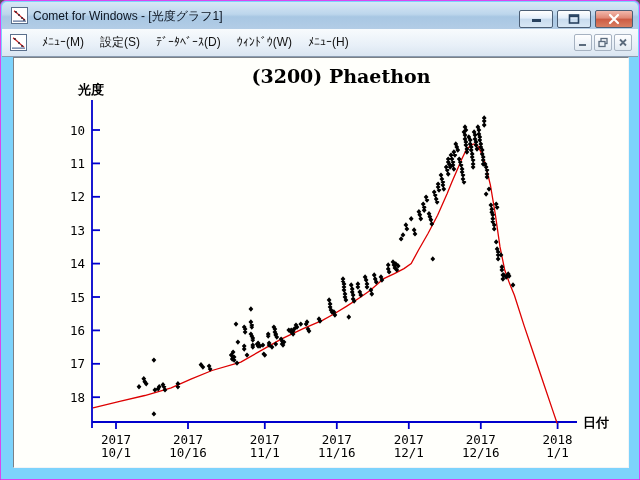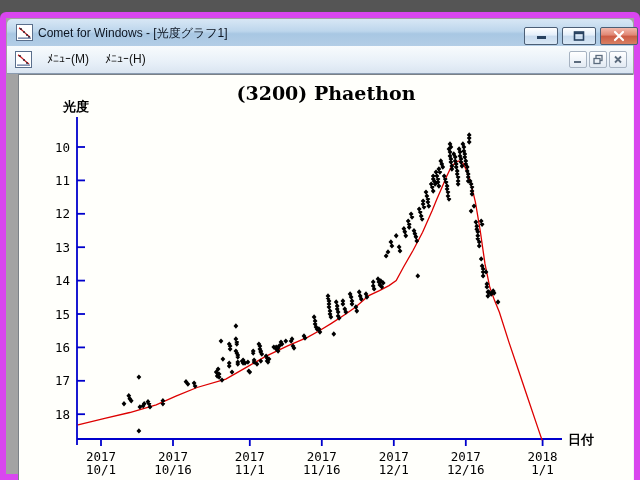--- a/index.html
+++ b/index.html
@@ -1,20 +1,20 @@
 <!DOCTYPE html>
 <html><head>
 <meta charset="utf-8">
 <style>
   html,body{margin:0;padding:0;background:#555;}
   #stage{position:relative;width:640px;height:480px;font-family:"Liberation Sans",sans-serif;
          -webkit-font-smoothing:none;overflow:hidden;}
   
-  .win{position:absolute;inset:0;background:#a3a3a3;border:6px solid #d946ef;
-       border-radius:6px 6px 0 0;box-sizing:border-box;margin-top:12px;}
+  .win{position:absolute;inset:0;background:#7dd3fc;border:1px solid #d946ef;
+       border-radius:6px 6px 0 0;box-sizing:border-box;}
   .titlebar{position:absolute;left:1px;top:1px;right:1px;height:27px;
             background:linear-gradient(180deg,#d8e7f5 0%,#bdd6ec 45%,#a8c7e3 55%,#b3cde6 100%);
             border-radius:5px 5px 0 0;}
   .app-icon{position:absolute;left:9px;top:5px;width:17px;height:17px;background:#fff;
             border:1px solid #5a6f8c;box-sizing:border-box;}
   .title-text{position:absolute;left:31px;top:6px;font-size:12px;color:#0c1420;white-space:nowrap;}
   .caption-btn{position:absolute;top:8px;height:18px;border:1px solid #4b5e75;border-radius:2px;
                box-sizing:border-box;}
   .btn-shade{background:linear-gradient(180deg,#ffffff 0%,#e3eefa 45%,#c8dbee 50%,#d8e7f5 100%);}
   .btn-close-shade{background:linear-gradient(180deg,#f3b8ac 0%,#e08673 45%,#cc5a43 50%,#d87f63 100%);}
@@ -26,21 +26,21 @@
              border:1px solid #5a6f8c;box-sizing:border-box;}
   .menu-items{position:absolute;left:32px;top:0;height:26px;display:flex;align-items:center;}
   .menu-item{font-size:12px;color:#111;padding:4px 8px;white-space:nowrap;cursor:default;}
   .mdi-btns{position:absolute;right:6px;top:5px;display:flex;gap:2px;}
   .mdi-btn{width:18px;height:17px;border:1px solid #a6b2c1;border-radius:2px;box-sizing:border-box;
            background:linear-gradient(180deg,#ffffff 0%,#f1f5fa 50%,#e2eaf2 100%);
            display:flex;align-items:center;justify-content:center;}
   
   .client{position:absolute;left:12px;top:56px;width:616px;height:411px;background:#fffffb;
           border-top:1px solid #7b8187;border-left:1px solid #7b8187;
-          border-right:1px solid #f2f4f6;border-bottom:1px solid #f2f4f6;box-sizing:border-box;}
+          border-right:1px solid #f2f4f6;border-bottom:1px solid #f2f4f6;box-sizing:border-box;padding-left:20px;}
   .client svg{display:block;}
   text{font-family:"DejaVu Sans Mono","Liberation Mono",monospace;}
   .chart-title-text{font-family:"DejaVu Serif","Liberation Serif",serif;font-weight:bold;}
   .cjk-label{font-family:"Liberation Sans",sans-serif;font-weight:bold;}
 </style>
 </head>
 <body>
 
 <div id="stage">
   <div class="win">
@@ -83,20 +83,23 @@
           <rect x="0" y="0" width="15" height="15" fill="#ffffff"></rect>
           <path d="M2,3 C5,4 7,8 13,12" stroke="#cc2222" stroke-width="1.4" fill="none"></path>
           <circle cx="4" cy="4" r="0.9" fill="#223"></circle>
             <circle cx="8" cy="8" r="0.9" fill="#223"></circle>
           <circle cx="11" cy="11" r="0.9" fill="#223"></circle>
           <rect x="1" y="12.6" width="13" height="1" fill="#334d80"></rect>
         </svg>
       </div>
       <div class="menu-items">
           <div class="menu-item">ﾒﾆｭｰ(M)</div>
+          <div class="menu-item">設定(S)</div>
+          <div class="menu-item">ﾃﾞｰﾀﾍﾞｰｽ(D)</div>
+          <div class="menu-item">ｳｨﾝﾄﾞｳ(W)</div>
           <div class="menu-item">ﾒﾆｭｰ(H)</div>
         </div>
       <div class="mdi-btns">
         <div class="mdi-btn">
           <svg width="14" height="13" viewBox="0 0 14 13">
             <rect x="3" y="8" width="7" height="2" fill="#5b6b7d"></rect>
           </svg>
         </div>
         <div class="mdi-btn">
           <svg width="14" height="13" viewBox="0 0 14 13">

